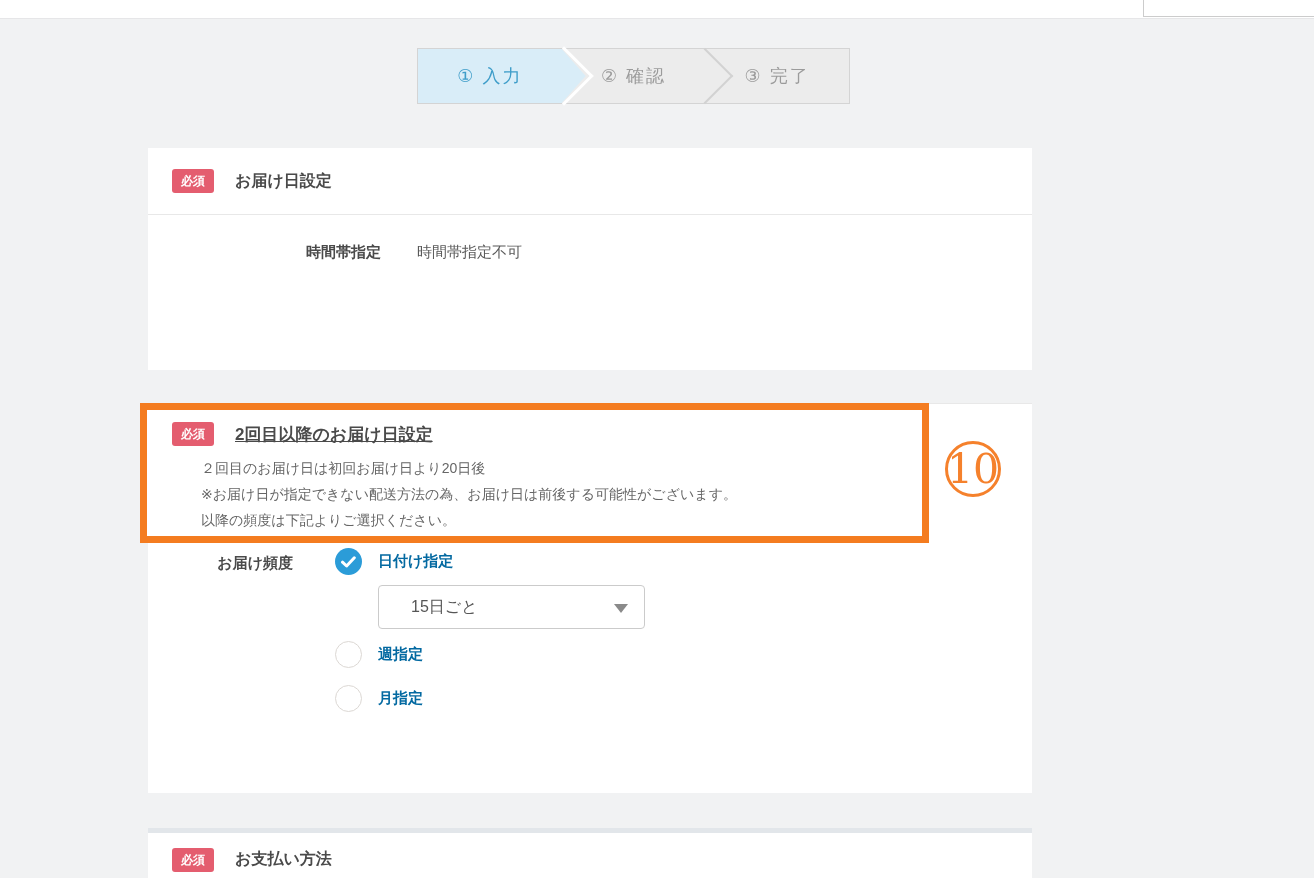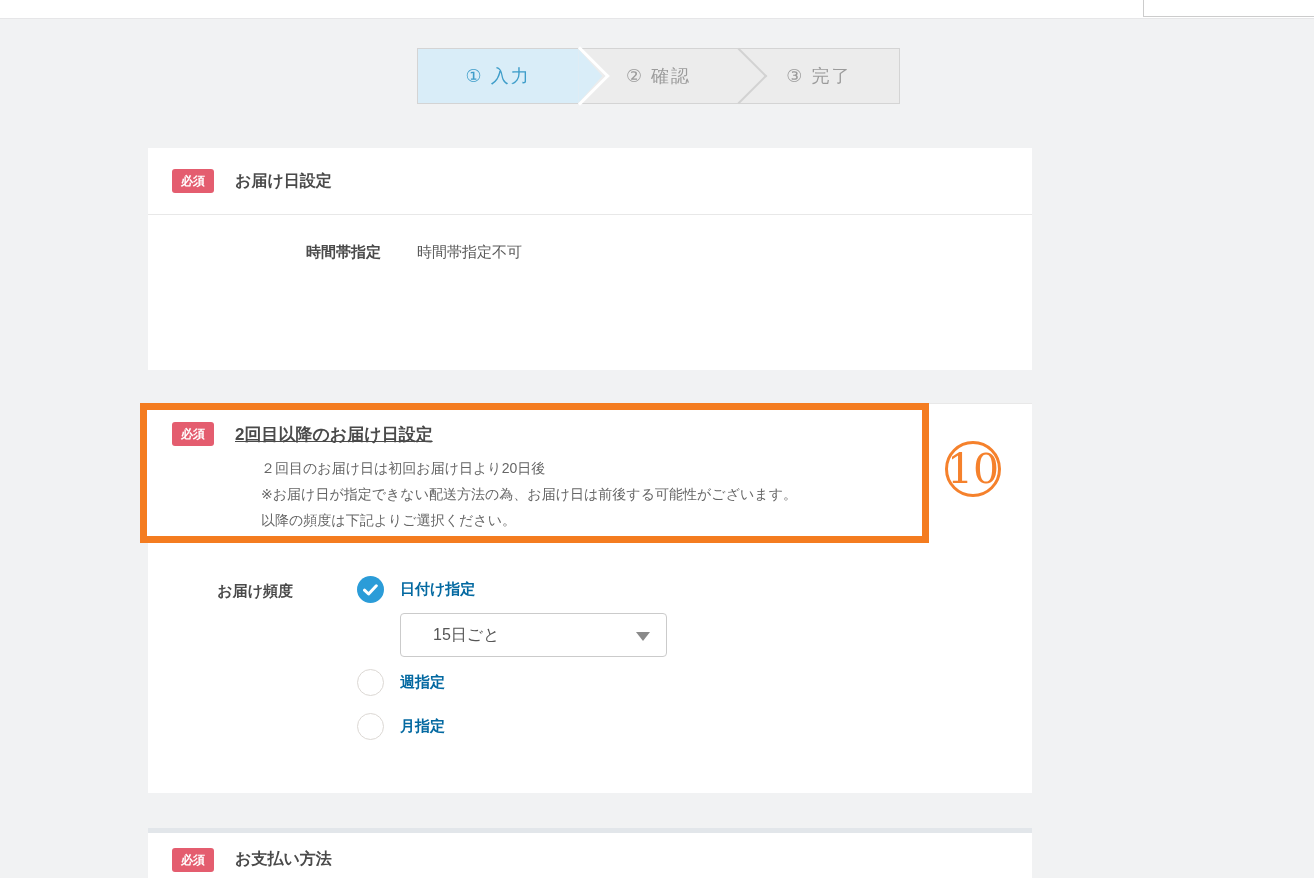--- a/index.html
+++ b/index.html
@@ -17,21 +17,21 @@
     position:absolute; left:0; top:0; width:1314px; height:19px;
     background:#ffffff; border-bottom:1px solid #e6e6e8;
   }
   .top-right-box {
     position:absolute; left:1143px; top:-6px; width:260px; height:23px;
     background:#ffffff; border:1px solid #cccccc;
   }
 
   
   .stepper {
-    position:absolute; left:417px; top:48px; width:483px; height:56px;
+    position:absolute; left:417px; top:48px; width:433px; height:56px;
     display:flex; background:#ececec; border:1px solid #d4d4d4;
   }
   .step {
     position:relative; flex:1 1 0;
     display:flex; align-items:center; justify-content:center;
     font-size:18px; letter-spacing:2px; color:#9b9b9b;
   }
   .step .chev {
     position:absolute; right:-20px; top:7px; width:40px; height:40px;
     transform:rotate(45deg);
@@ -67,30 +67,30 @@
 
   
   .card-recurring { top:403px; height:390px; border-top:1px solid #e8e8e8; }
   .highlight-box {
     position:absolute; left:-8px; top:-1px; width:789px; height:140px;
     border:7px solid #f47c20; background:#ffffff; z-index:3;
     padding:12px 0 0 25px;
   }
   .highlight-box .head-row { display:flex; align-items:center; gap:21px; margin-bottom:9px; }
   .highlight-box .card-title { font-size:17px;text-decoration:underline; }
-  .desc { margin-left:89px; font-size:14px; line-height:26px; color:#666666; }
+  .desc { margin-left:29px; font-size:14px; line-height:26px; color:#666666; }
   .circle-annotation {
     position:absolute; left:797px; top:37px; width:56px; height:56px;
     border:3px solid #f5812c; border-radius:50%;
     display:flex; align-items:center; justify-content:center;
     font-family:"DejaVu Serif","Liberation Serif",serif;
     font-size:41px; color:#f5812c; line-height:1; z-index:4;
   }
 
-  .freq { position:absolute; left:57px; top:172px; display:flex;gap:22px; }
+  .freq { position:absolute; left:57px; top:144px; display:flex; }
   .freq-label {
     width:88px; text-align:right; font-weight:bold; font-size:15px;
     color:#4a4a4a; padding-top:6px;
   }
   .freq-opts { margin-left:42px; }
   .opt-row { display:flex; align-items:center; gap:16px; height:27px; }
   .radio {
     width:27px; height:27px; border-radius:50%;
     border:1px solid #dcd8d4; background:#ffffff; flex:0 0 auto;
     display:flex; align-items:center; justify-content:center;

